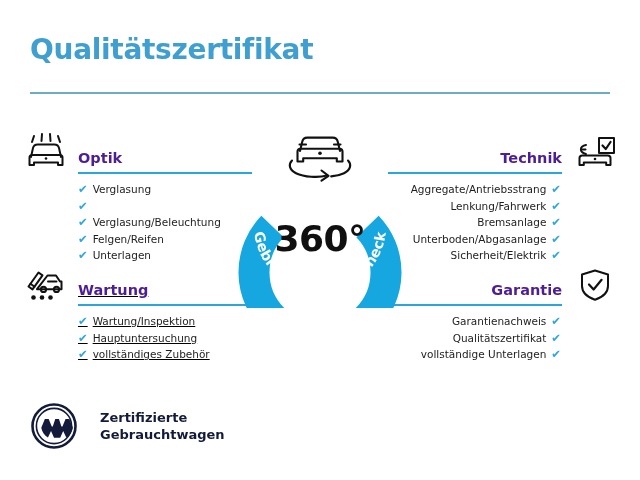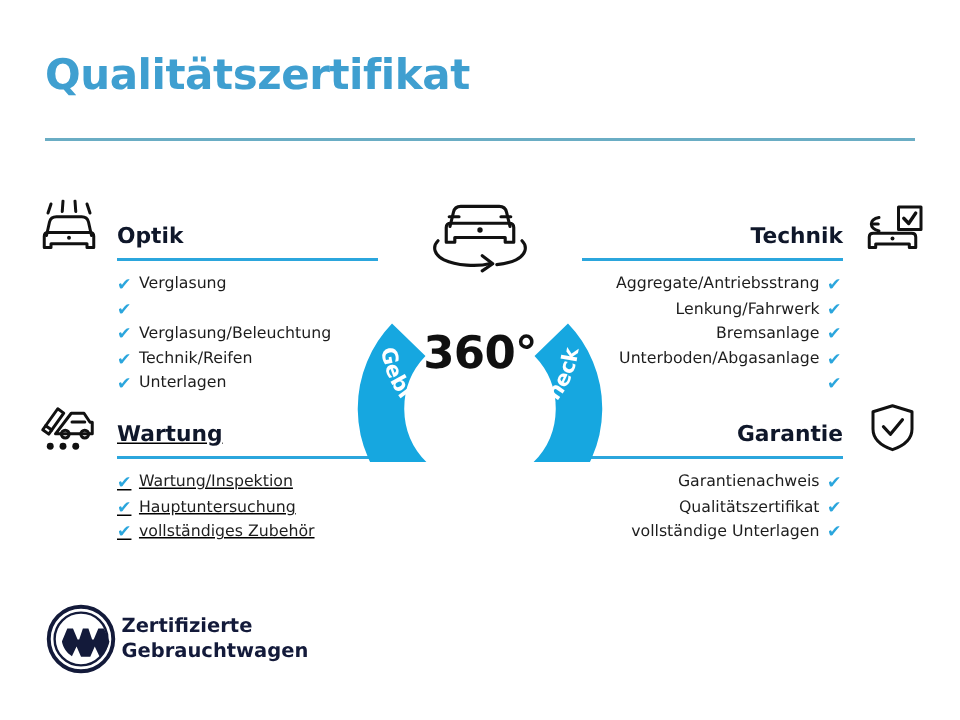--- a/index.html
+++ b/index.html
@@ -61,21 +61,21 @@
   }
   .sec-title-wrap {
     flex: 1 1 auto;
     padding: 0 0 0 10px;
   }
   .right .sec-title-wrap { padding: 0 10px 0 0; }
 
   .sec-title {
     font-size: 14.5px;
     font-weight: bold;
-    color: #0f172a;
+    color: #4c1d95;
     line-height: 17px;
     margin-bottom: 5px;
     white-space: nowrap;
   }
   .right .sec-title { text-align: right; }
 
   .sec-rule {
     height: 2px;
     background: #2ba6dd;
     width: 100%;
@@ -122,37 +122,37 @@
     width: 176px;
     height: 186px;
   }
   .badge svg { display: block; }
   .badge-deg {
     position: absolute;
     left: 0;
     top: 96px;
     width: 176px;
     text-align: center;
-    font-size: 30px;
+    font-size: 36px;
     font-weight: bold;
     color: #101010;
     letter-spacing: -0.5px;
   }
 
   
   .footer {
     position: absolute;
     left: 30px;
     top: 402px;
     display: flex;
     align-items: center;
   }
   .vw-mark { width: 48px; height: 48px; flex: 0 0 48px; }
   .vw-text {
-    margin-left: 3px;
+    margin-left: 22px;
     font-size: 13px;
     font-weight: bold;
     color: #131a3a;
     line-height: 17px;
     white-space: nowrap;
   }
 </style>
 </head>
 <body>
 
@@ -184,21 +184,21 @@
       </li>
     <li class="check-item">
         <span class="tick">✔</span>
       </li>
     <li class="check-item">
         <span class="tick">✔</span>
         <span>Verglasung/Beleuchtung</span>
       </li>
     <li class="check-item">
         <span class="tick">✔</span>
-        <span>Technik/Reifen</span>
+        <span>Felgen/Reifen</span>
       </li>
     <li class="check-item">
         <span class="tick">✔</span>
         <span>Unterlagen</span>
       </li>
   </ul>
 </div>
 
 <div class="section sec-technik">
   <div class="sec-head right">
@@ -229,20 +229,21 @@
     <li class="check-item">
         <span class="tick">✔</span>
         <span>Bremsanlage</span>
       </li>
     <li class="check-item">
         <span class="tick">✔</span>
         <span>Unterboden/Abgasanlage</span>
       </li>
     <li class="check-item">
         <span class="tick">✔</span>
+        <span>Sicherheit/Elektrik</span>
       </li>
   </ul>
 </div>
 
 <div class="section sec-wartung">
   <div class="sec-head">
     <div class="sec-icon">
       <svg width="44" height="40" viewBox="0 0 44 40" fill="none" stroke="#111" stroke-width="2" stroke-linecap="round">
         <path d="M5.5 21.5 L15.5 7.5 L19.5 10.4 L9.5 24.4 Z" stroke-linejoin="round"></path>
         <line x1="7.5" y1="18.8" x2="11.5" y2="21.7"></line>

